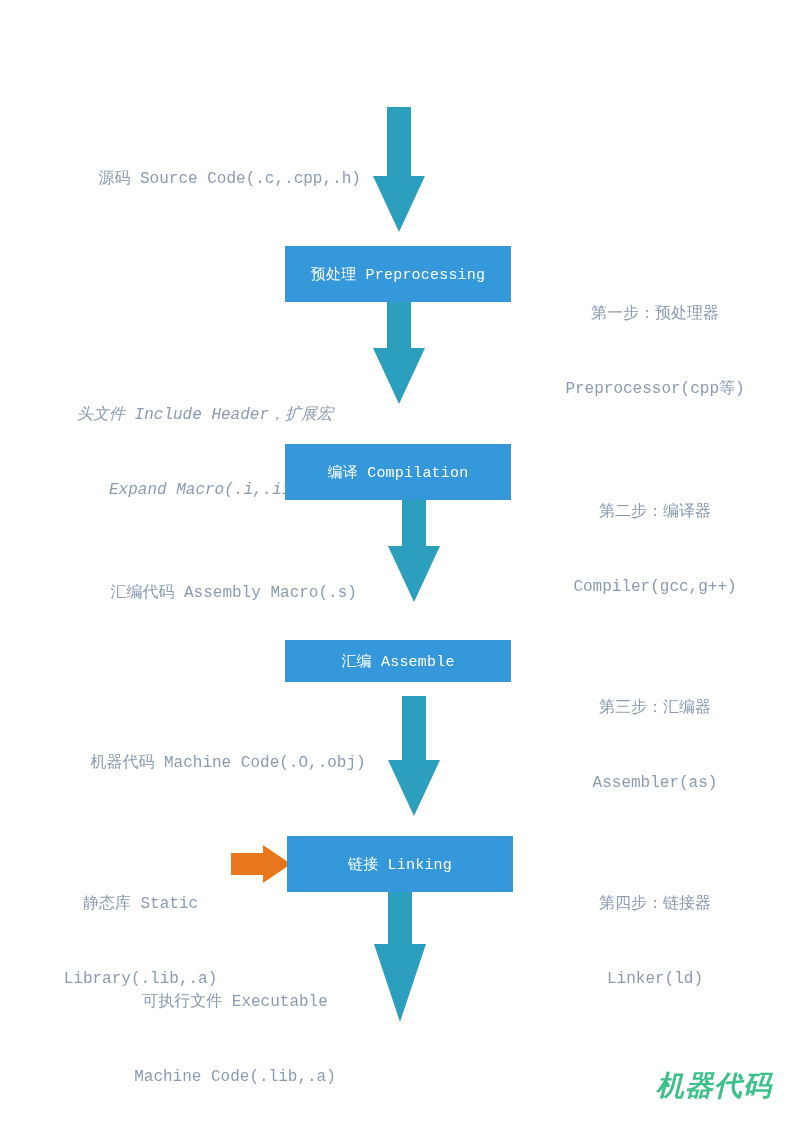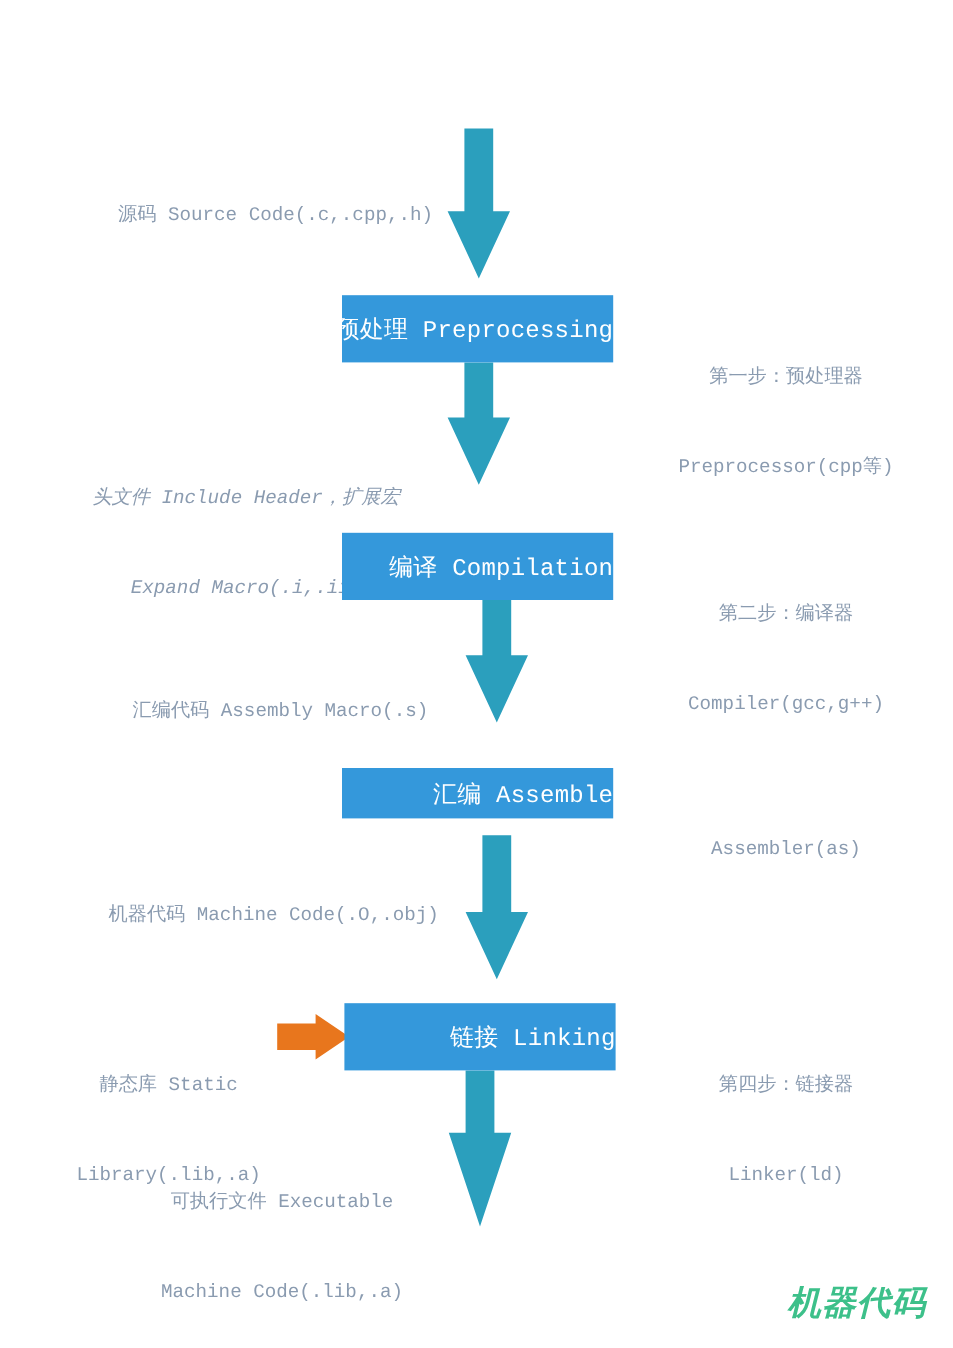--- a/index.html
+++ b/index.html
@@ -31,23 +31,23 @@
     pointer-events: none;
   }
 
   
   .stage-box {
     position: absolute;
     background: #3498db;
     color: #ffffff;
     display: flex;
     align-items: center;
-    justify-content: flex-end;
+    justify-content: center;
     font-family: "Liberation Mono", "DejaVu Sans Mono", monospace;
-    font-size: 20px;
+    font-size: 15px;
     letter-spacing: 0.2px;
     white-space: nowrap;
   }
 
   
   .flow-label {
     position: absolute;
     color: #8a9bb0;
     font-family: "Liberation Mono", "DejaVu Sans Mono", monospace;
     font-size: 16px;
@@ -160,20 +160,21 @@
     <div>第一步：预处理器</div>
     <div>Preprocessor(cpp等)</div>
   </div>
 
   <div class="step-note" style="left:535px; top:450px; width:240px;">
     <div>第二步：编译器</div>
     <div>Compiler(gcc,g++)</div>
   </div>
 
   <div class="step-note" style="left:535px; top:646px; width:240px;">
+    <div>第三步：汇编器</div>
     <div>Assembler(as)</div>
   </div>
 
   <div class="step-note" style="left:535px; top:842px; width:240px;">
     <div>第四步：链接器</div>
     <div>Linker(ld)</div>
   </div>
 
   <div id="watermark">
     <span>机器代码</span>

